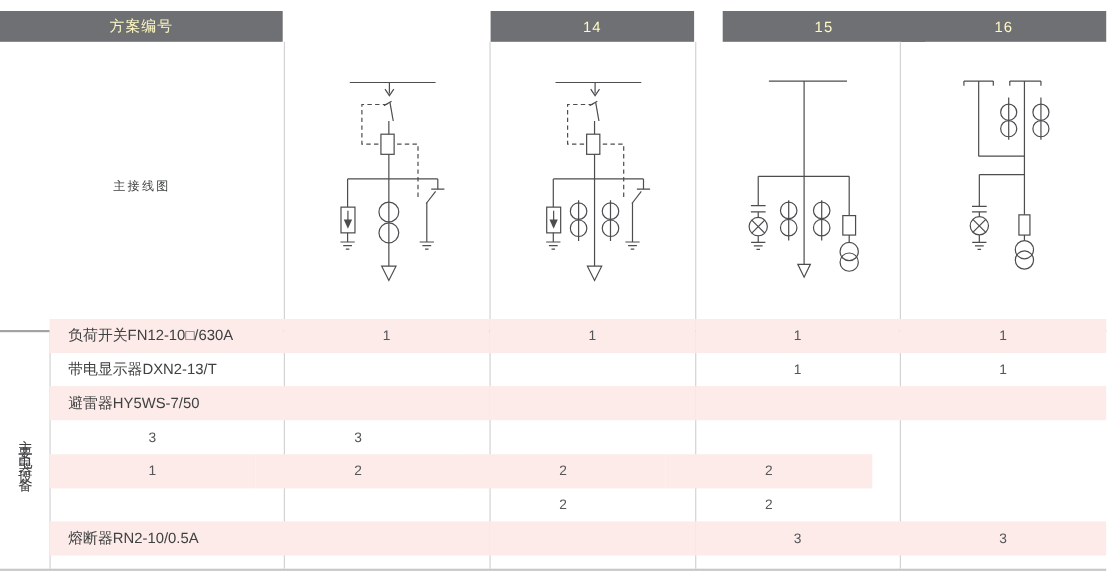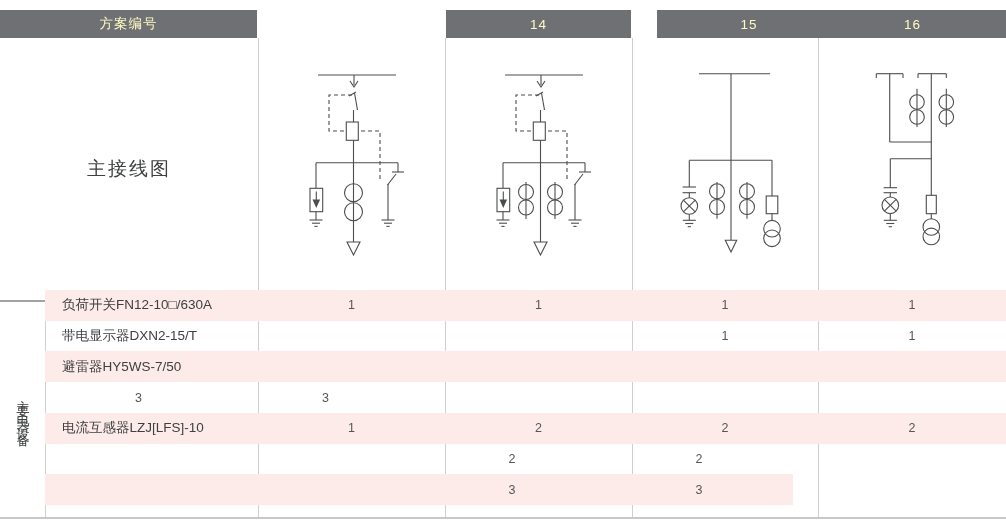--- a/index.html
+++ b/index.html
@@ -15,21 +15,21 @@
   }
   .h-label{left:0;width:257px;}
   .h-13{left:259px;width:185px;}
   .h-14{left:446px;width:185px;}
   .h-15{left:633px;width:184px;margin-left:24px;}
   .h-16{left:819px;width:187px;}
   
   .diagram-label{
     position:absolute;left:0;top:38px;width:258px;height:262px;
     display:flex;align-items:center;justify-content:center;
-    font-size:19px;color:#3f4041;letter-spacing:2px;
+    font-size:11px;color:#3f4041;letter-spacing:2px;
   }
   .dcell{position:absolute;top:38px;width:187px;height:262px;}
   .d-13{left:258px;} .d-14{left:445px;} .d-15{left:632px;width:186px;} .d-16{left:818px;width:188px;}
   svg{display:block;}
   .sym{stroke:#4c4d4f;stroke-width:1.1;fill:none;}
   
   .vsep{position:absolute;width:1px;background:#cfcfcf;top:38px;height:479px;}
   .vs-1{left:258px;} .vs-2{left:445px;} .vs-3{left:632px;} .vs-4{left:818px;}
   .vsep-label{position:absolute;width:1px;background:#cfcfcf;left:45px;top:301px;height:216px;}
   .hline-mid{position:absolute;left:0;top:300px;width:1006px;height:2px;background:#a2a2a3;}
@@ -294,21 +294,21 @@
     <div class="erow">
       <div class="c c-sp"></div>
       <div class="c c-name">负荷开关FN12-10□/630A</div>
       <div class="c c-q q1">1</div>
       <div class="c c-q q2">1</div>
       <div class="c c-q q3">1</div>
       <div class="c c-q q4">1</div>
     </div>
     <div class="erow">
       <div class="c c-sp"></div>
-      <div class="c c-name">带电显示器DXN2-15/T</div>
+      <div class="c c-name">带电显示器DXN2-13/T</div>
       <div class="c c-q q1"></div>
       <div class="c c-q q2"></div>
       <div class="c c-q q3">1</div>
       <div class="c c-q q4">1</div>
     </div>
     <div class="erow">
       <div class="c c-sp"></div>
       <div class="c c-name">避雷器HY5WS-7/50</div>
       <div class="c c-q q1"></div>
       <div class="c c-q q2"></div>
@@ -317,35 +317,35 @@
     </div>
     <div class="erow">
       <div class="c c-sp"></div>
       <div class="c c-q q1">3</div>
       <div class="c c-q q2">3</div>
       <div class="c c-q q3"></div>
       <div class="c c-q q4"></div>
     </div>
     <div class="erow">
       <div class="c c-sp"></div>
-      <div class="c c-name">电流互感器LZJ[LFS]-10</div>
       <div class="c c-q q1">1</div>
       <div class="c c-q q2">2</div>
       <div class="c c-q q3">2</div>
       <div class="c c-q q4">2</div>
     </div>
     <div class="erow">
       <div class="c c-sp"></div>
       <div class="c c-q q1"></div>
       <div class="c c-q q2"></div>
       <div class="c c-q q3">2</div>
       <div class="c c-q q4">2</div>
     </div>
     <div class="erow">
       <div class="c c-sp"></div>
+      <div class="c c-name">熔断器RN2-10/0.5A</div>
       <div class="c c-q q1"></div>
       <div class="c c-q q2"></div>
       <div class="c c-q q3">3</div>
       <div class="c c-q q4">3</div>
     </div>
   </div>
 
 </div>
 
 </body></html>

